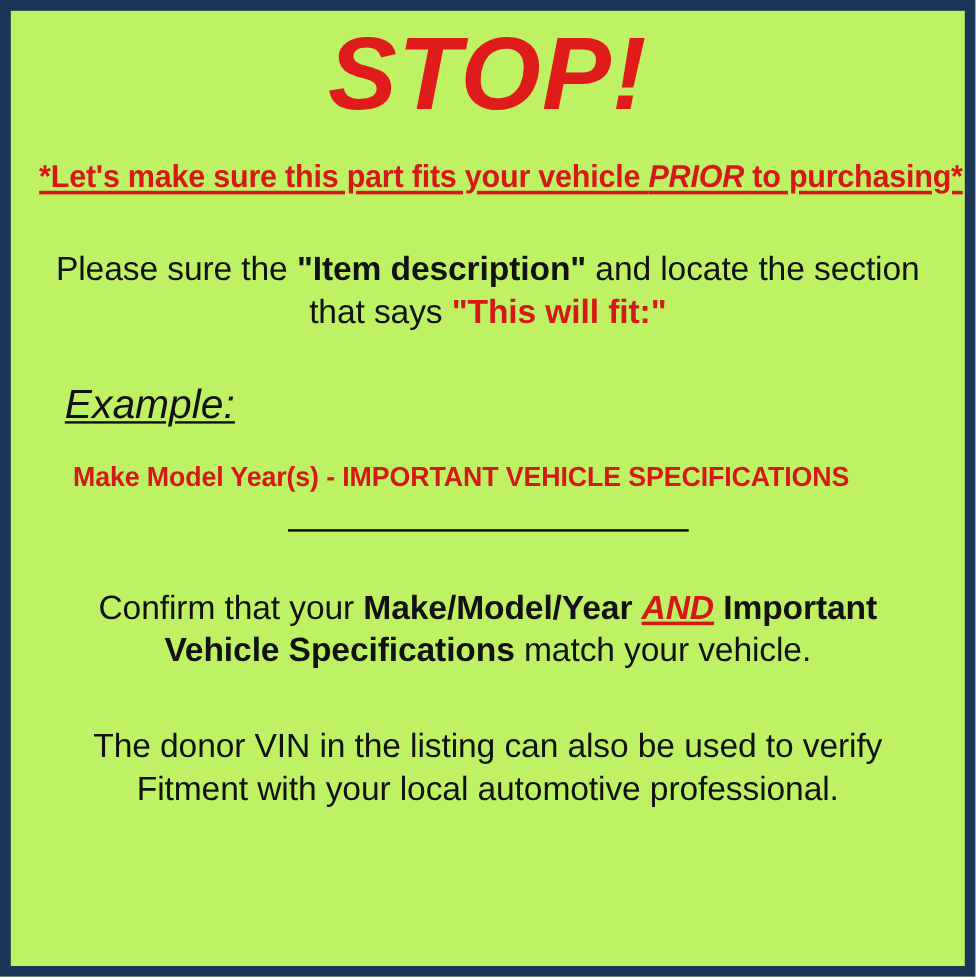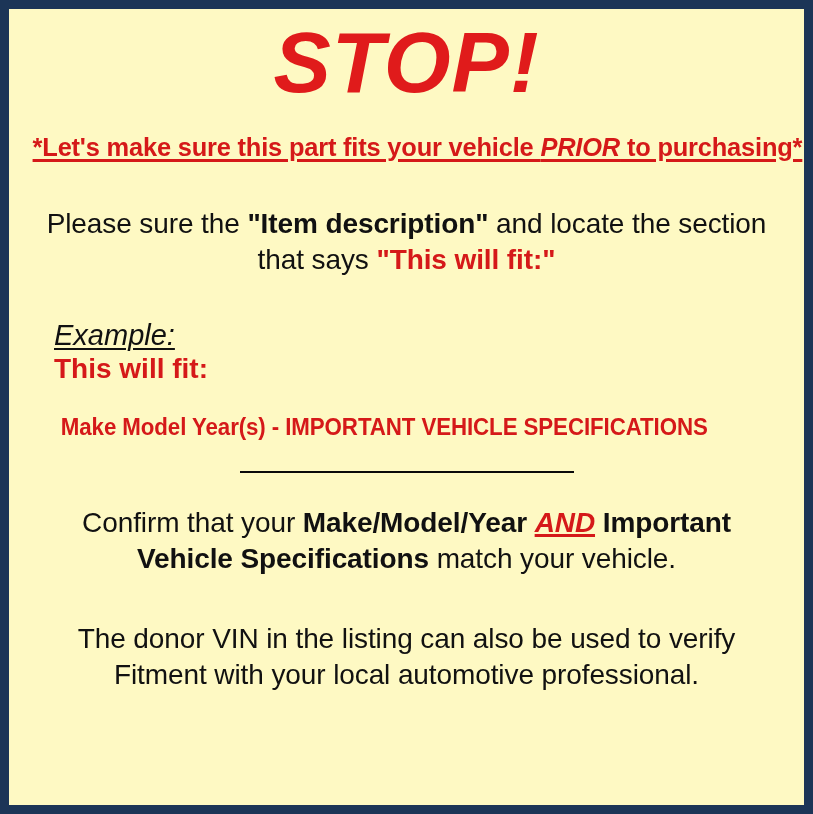--- a/index.html
+++ b/index.html
@@ -12,21 +12,21 @@
     width: 813px;
     height: 814px;
     font-family: "Liberation Sans", "DejaVu Sans", sans-serif;
     -webkit-font-smoothing: antialiased;
   }
 
   .notice-card {
     box-sizing: border-box;
     width: 813px;
     height: 814px;
-    background: #fef9c3;
+    background: #bef264;
     border: 9px solid #1c3557;
     padding: 0;
     overflow: hidden;
     position: relative;
   }
 
   .inner {
     box-sizing: border-box;
     width: 100%;
     height: 100%;
@@ -76,40 +76,40 @@
     font-size: 28px;
     line-height: 1.28;
     margin: 0;
     padding: 0 16px;
     text-align: center;
     font-weight: normal;
     letter-spacing: -0.1px;
   }
   .para.p-must   { margin-top: 40px; }
   .para.p-please { margin-top: 44px; }
-  .para.p-confirm{ margin-top: 32px; }
+  .para.p-confirm{ margin-top: 46px; }
   .para.p-vin    { margin-top: 44px; }
 
   .red       { color: #d51919; }
   .b         { font-weight: bold; }
   .i         { font-style: italic; }
   .ul        { text-decoration: underline;
                text-underline-offset: 2px;
                text-decoration-thickness: 2.5px; }
 
   
   .example-block {
     text-align: left;
     padding-left: 37px;
     margin-top: 42px;
   }
   .example-label {
     color: #111111;
     font-style: italic;
-    font-size: 29px;
+    font-size: 34px;
     line-height: 1.05;
     text-decoration: underline;
     text-underline-offset: 3px;
     text-decoration-thickness: 2px;
     display: inline-block;
     margin: 0;
   }
   .this-will-fit {
     color: #d51919;
     font-weight: bold;
@@ -152,21 +152,20 @@
 
     <div class="stop-heading">STOP!</div>
 
     <div class="subtitle"><span class="u"><span>*Let's make sure this part fits your vehicle </span><span class="ital">PRIOR</span><span> to purchasing*</span></span></div>
 
 
     <p class="para p-please"><span>Please sure the </span><span class="b">"Item description"</span><span> and locate the section that says </span><span class="red b">"This will fit:"</span></p>
 
     <div class="example-block">
       <div><span class="example-label">Example:</span></div>
-      <div class="this-will-fit">This will fit:</div>
       <div class="spec-line">Make Model Year(s) - IMPORTANT VEHICLE SPECIFICATIONS</div>
     </div>
 
     <div class="divider-wrap">
       <span class="divider"></span>
     </div>
 
     <p class="para p-confirm"><span>Confirm that your </span><span class="b">Make/Model/Year</span><span> </span><span class="red b i ul">AND</span><span> </span><span class="b">Important Vehicle Specifications</span><span> match your vehicle.</span></p>
 
     <p class="para p-vin">The donor VIN in the listing can also be used to verify Fitment with your local automotive professional.</p>

